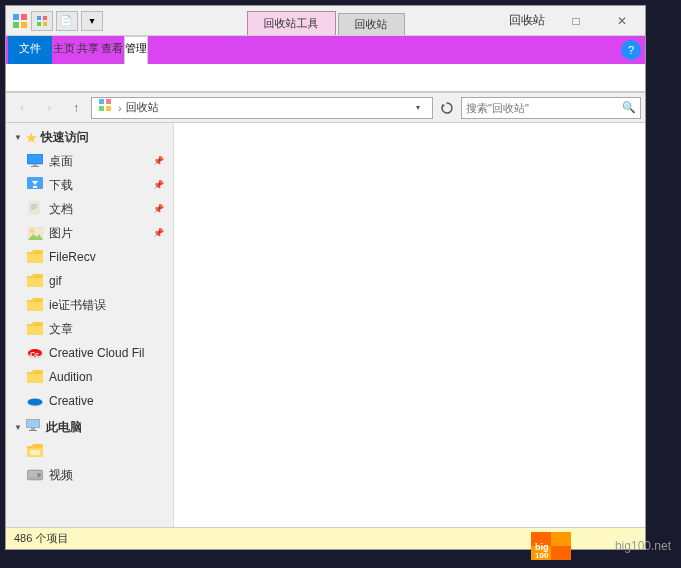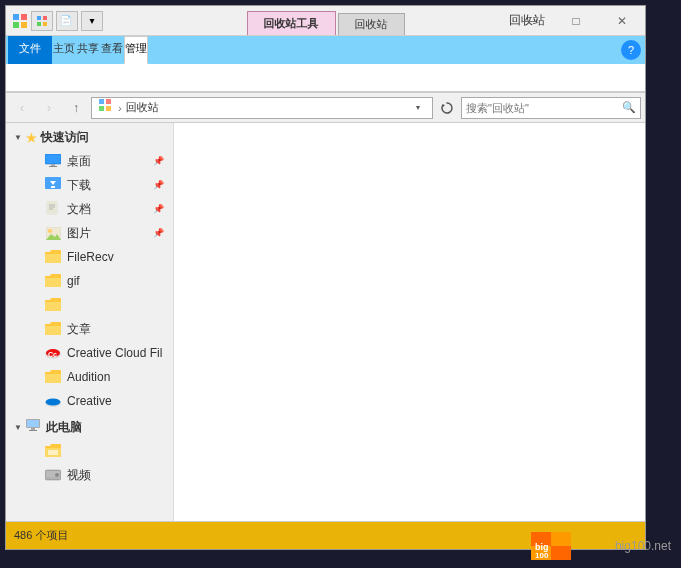--- a/index.html
+++ b/index.html
@@ -80,21 +80,20 @@
       padding: 3px 16px;
       background: #f5d3e8;
       border: 1px solid #c080a0;
       border-bottom: none;
       font-size: 11px;
       color: #333;
       cursor: pointer;
       height: 24px;
       display: flex;
       align-items: center;
-      font-weight: bold;
     }
     .title-text {
       position: absolute;
       right: 100px;
       font-size: 12px;
       color: #333;
     }
     .window-controls {
       position: absolute;
       right: 0;
@@ -113,21 +112,21 @@
     }
     
     .ribbon {
       background: #f0f0f0;
       border-bottom: 1px solid #ccc;
     }
     .ribbon-tabs {
       display: flex;
       gap: 0;
       padding-left: 2px;
-      background: #7dd3fc;
+      background: #d946ef;
     }
     .ribbon-tab {
       padding: 4px 0;
       font-size: 11px;
       color: #333;
       cursor: pointer;
       border: 1px solid transparent;
     }
     .ribbon-tab.active {
       background: white;
@@ -268,21 +267,20 @@
     .sidebar-item {
       display: flex;
       align-items: center;
       padding: 3px 8px 3px 20px;
       font-size: 12px;
       color: #333;
       cursor: pointer;
       white-space: nowrap;
       overflow: hidden;
       text-overflow: ellipsis;
-      margin-left: 18px;
     }
     .sidebar-item .item-icon {
       width: 18px;
       height: 18px;
       margin-right: 5px;
       flex-shrink: 0;
       display: flex;
       align-items: center;
       justify-content: center;
       font-size: 14px;
@@ -302,22 +300,22 @@
       flex: 1;
       background: white;
       overflow-y: auto;
       overflow-x: hidden;
     }
     .content-area::-webkit-scrollbar { width: 8px; }
     .content-area::-webkit-scrollbar-track { background: #f0f0f0; }
     .content-area::-webkit-scrollbar-thumb { background: #ccc; }
     
     .status-bar {
-      height: 28px;
-      background: #eab308;
+      height: 22px;
+      background: #fef9c3;
       border-top: 1px solid #ccc;
       display: flex;
       align-items: center;
       padding: 0 8px;
       font-size: 11px;
       color: #333;
       gap: 8px;
       text-align: right;
     }
     
@@ -527,20 +525,21 @@
         <span class="item-label">gif</span>
       </div>
 
       <div class="sidebar-item">
         <div class="item-icon icon-folder">
           <svg width="16" height="14" viewBox="0 0 16 14">
             <path d="M0 3 Q0 2 1 2 L5 2 L6 0 L15 0 Q16 0 16 1 L16 12 Q16 13 15 13 L1 13 Q0 13 0 12 Z" fill="#ffc83d"></path>
             <path d="M0 4 L16 4 L16 12 Q16 13 15 13 L1 13 Q0 13 0 12 Z" fill="#ffd966"></path>
           </svg>
         </div>
+        <span class="item-label">ie证书错误</span>
       </div>
 
       <div class="sidebar-item">
         <div class="item-icon icon-folder">
           <svg width="16" height="14" viewBox="0 0 16 14">
             <path d="M0 3 Q0 2 1 2 L5 2 L6 0 L15 0 Q16 0 16 1 L16 12 Q16 13 15 13 L1 13 Q0 13 0 12 Z" fill="#ffc83d"></path>
             <path d="M0 4 L16 4 L16 12 Q16 13 15 13 L1 13 Q0 13 0 12 Z" fill="#ffd966"></path>
           </svg>
         </div>
         <span class="item-label">文章</span>

